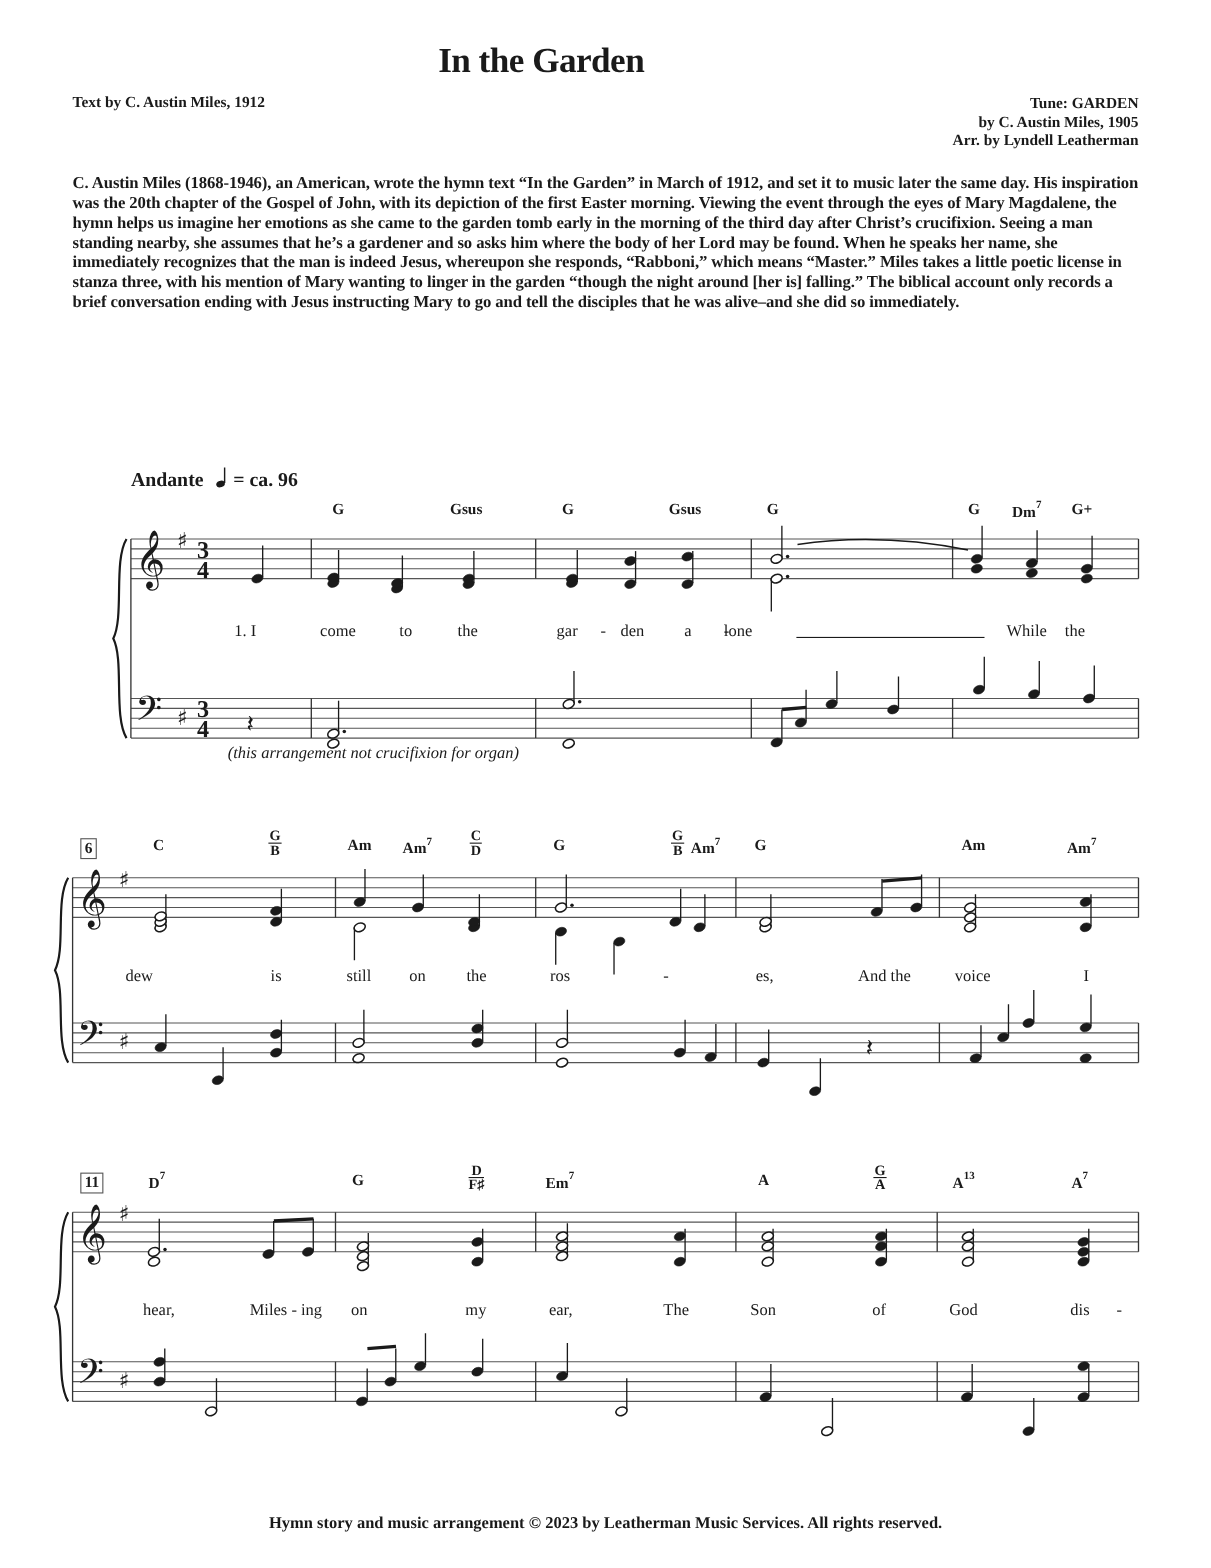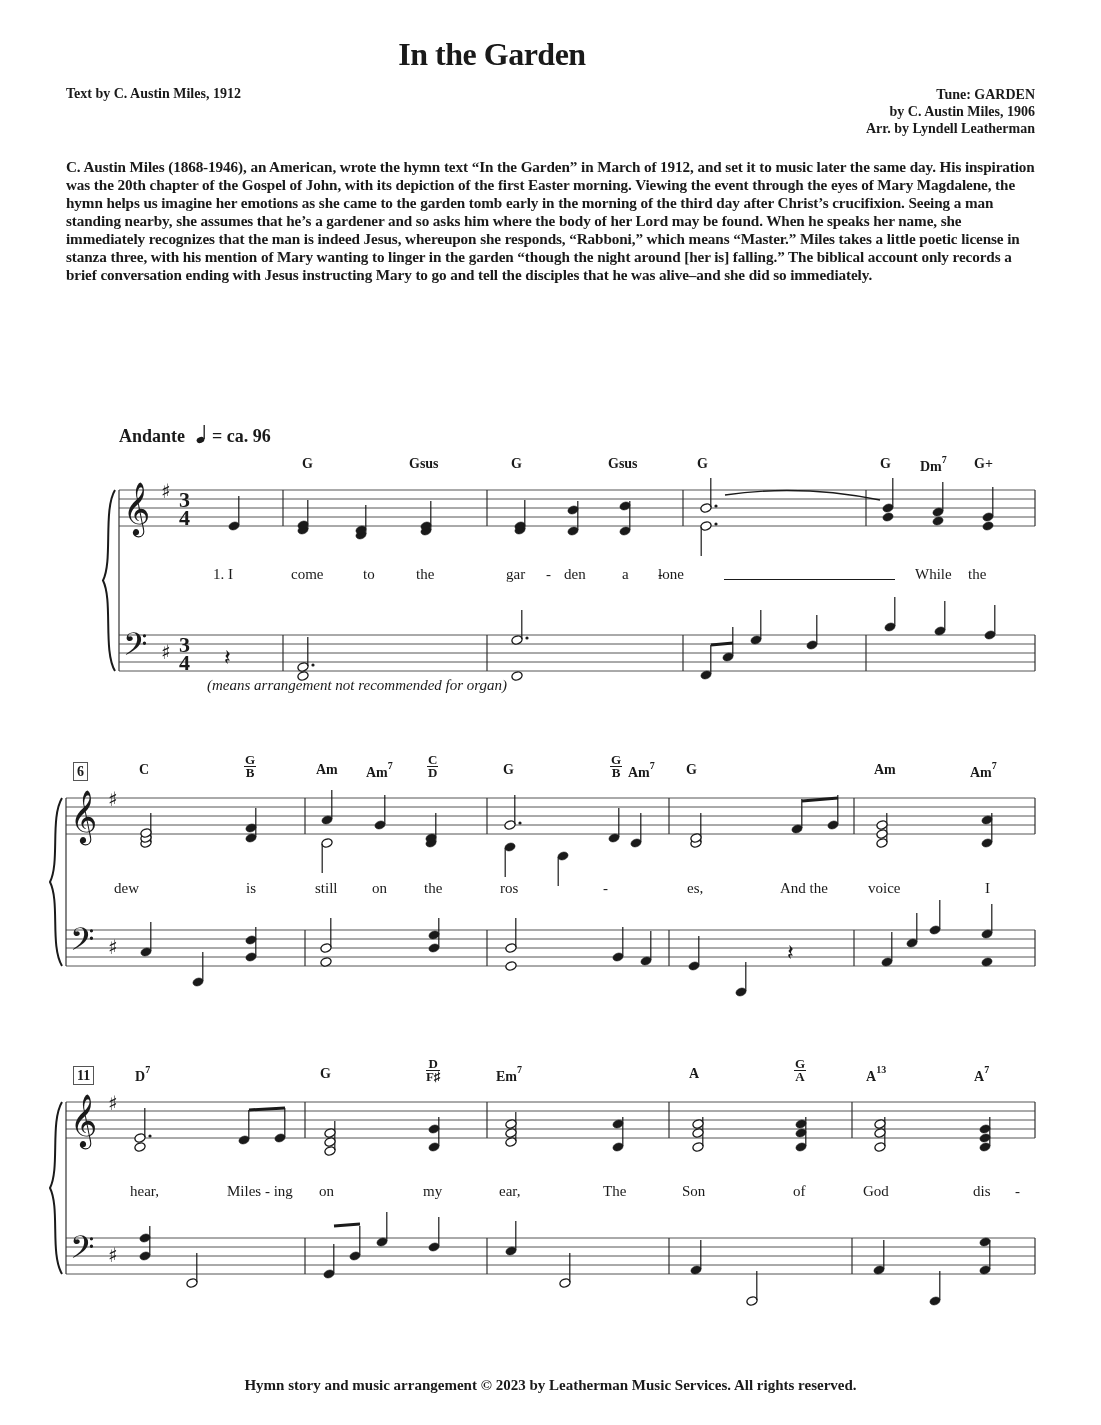--- a/index.html
+++ b/index.html
@@ -21,21 +21,21 @@
   .mnum{position:absolute;font-size:14px;font-weight:bold;border:1px solid #555;padding:0 3px;line-height:17px;}
   svg.staff{position:absolute;left:0;}
 </style>
 </head>
 <body>
 
 <div class="title">In the Garden</div>
 <div class="credit-left">Text by C. Austin Miles, 1912</div>
 <div class="credit-right">
   <div>Tune: GARDEN</div>
-  <div>by C. Austin Miles, 1906</div>
+  <div>by C. Austin Miles, 1905</div>
   <div>Arr. by Lyndell Leatherman</div>
 </div>
 
 <div class="story">
   <p>C. Austin Miles (1868-1946), an American, wrote the hymn text “In the Garden” in March of 1912, and set it to music later the same day. His inspiration was the 20th chapter of the Gospel of John, with its depiction of the first Easter morning. Viewing the event through the eyes of Mary Magdalene, the hymn helps us imagine her emotions as she came to the garden tomb early in the morning of the third day after Christ’s crucifixion. Seeing a man standing nearby, she assumes that he’s a gardener and so asks him where the body of her Lord may be found. When he speaks her name, she immediately recognizes that the man is indeed Jesus, whereupon she responds, “Rabboni,” which means “Master.” Miles takes a little poetic license in stanza three, with his mention of Mary wanting to linger in the garden “though the night around [her is] falling.” The biblical account only records a brief conversation ending with Jesus instructing Mary to go and tell the disciples that he was alive–and she did so immediately.</p>
 </div>
 
 <div class="tempo">
   <span>Andante</span>
   <span style="display:inline-block;width:12px;height:18px;position:relative;margin-left:6px;vertical-align:-2px;">
@@ -637,15 +637,15 @@
       <div class="lyric" style="left: 499px; top: 1183px;">ear,</div>
       <div class="lyric" style="left: 603px; top: 1183px;">The</div>
       <div class="lyric" style="left: 682px; top: 1183px;">Son</div>
       <div class="lyric" style="left: 793px; top: 1183px;">of</div>
       <div class="lyric" style="left: 863px; top: 1183px;">God</div>
       <div class="lyric" style="left: 973px; top: 1183px;">dis</div>
       <div class="lyric" style="left: 1015px; top: 1183px;">-</div>
     </div>
   </div>
 
-<div class="organ-note">(means arrangement not recommended for organ)</div>
+<div class="organ-note">(this arrangement not crucifixion for organ)</div>
 
 <div class="footer">Hymn story and music arrangement © 2023 by Leatherman Music Services. All rights reserved.</div>
 
 </body></html>

